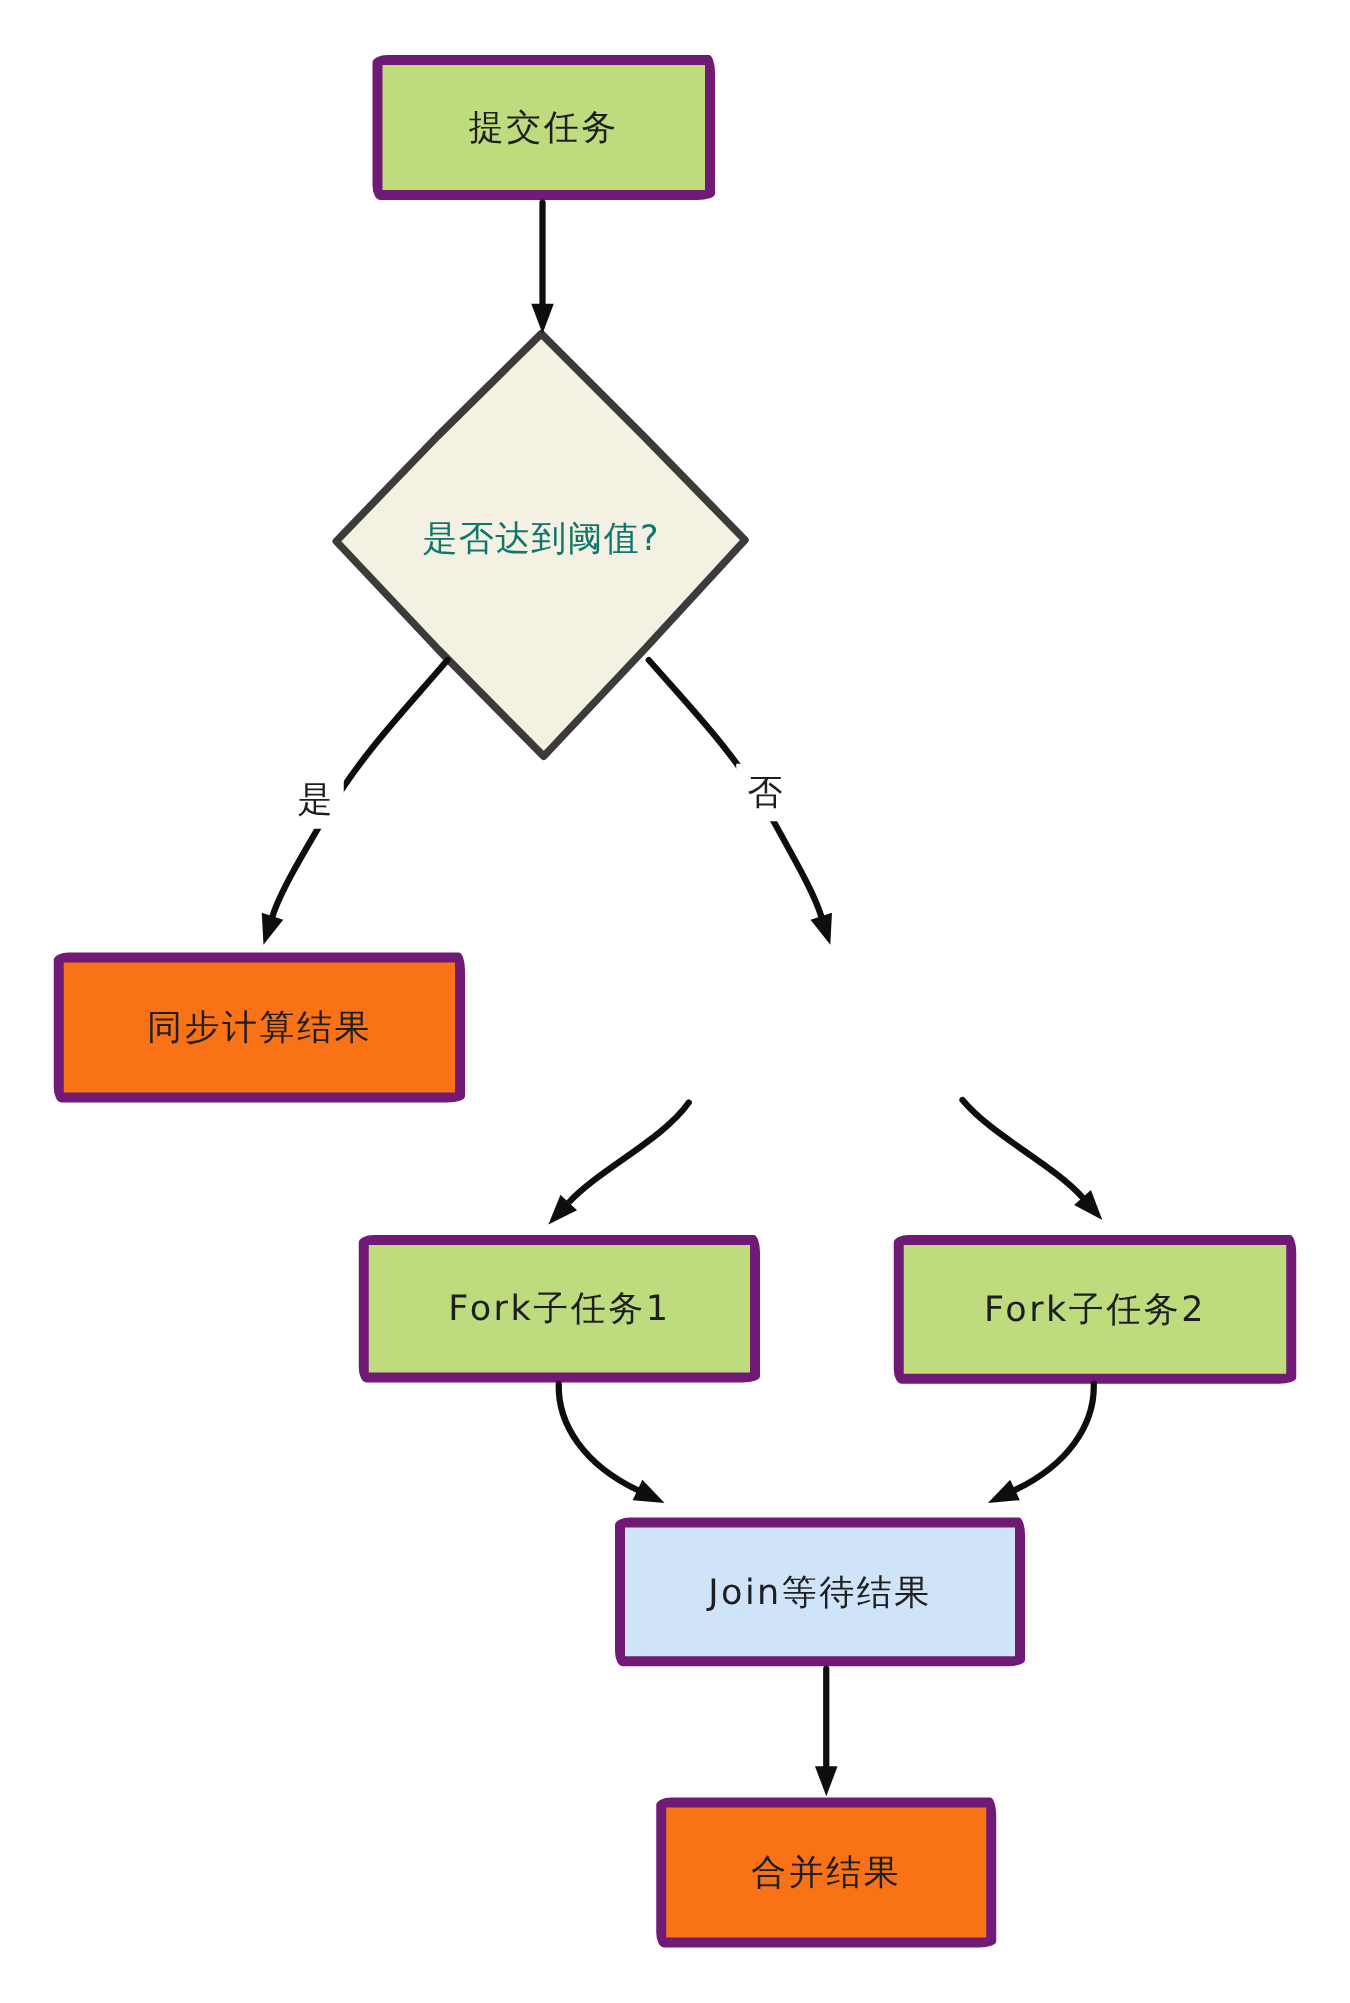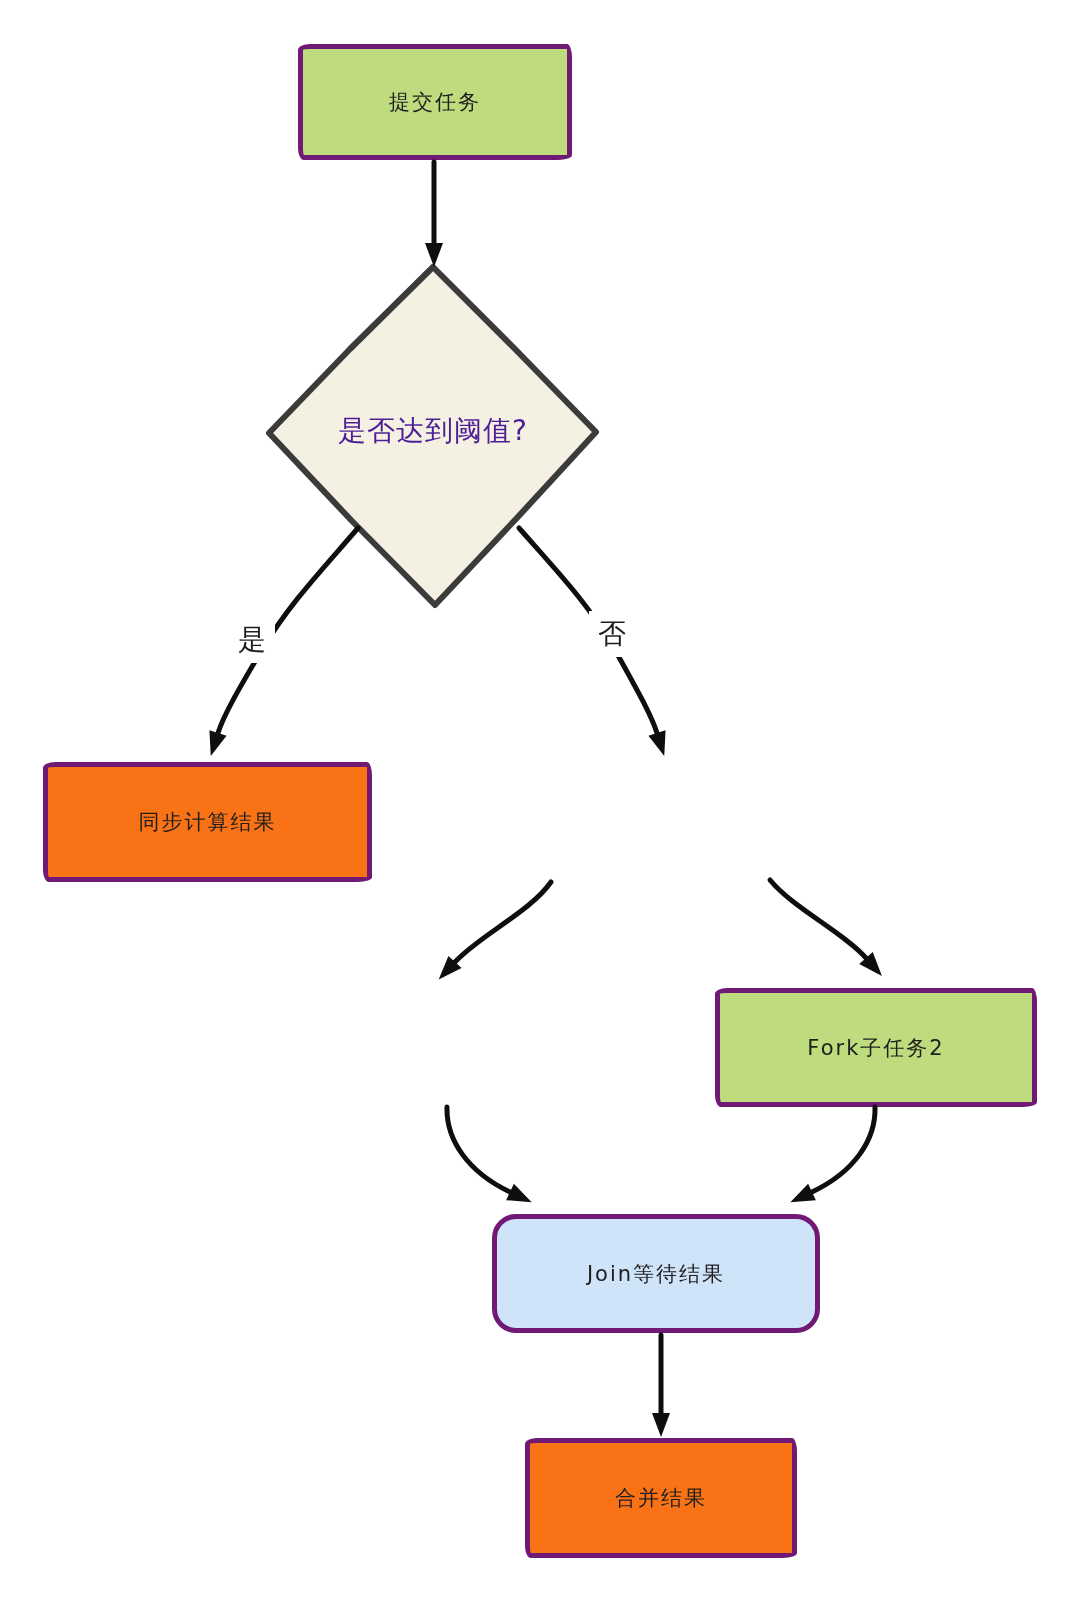--- a/index.html
+++ b/index.html
@@ -21,45 +21,45 @@
     width: 1080px;
     height: 1602px;
   }
   #shapes-layer { z-index: 1; }
   #arrows-layer { z-index: 3; pointer-events: none; }
 
   .node {
     position: absolute;
     z-index: 2;
     box-sizing: border-box;
-    border: 5px solid #701a75;
+    border: 8px solid #701a75;
     display: flex;
     align-items: center;
     justify-content: center;
     color: #1e1e1e;
-    font-size: 21px;
+    font-size: 28px;
     letter-spacing: 2px;
     
     border-radius: 12px 5px 14px 6px / 6px 14px 5px 12px;
   }
   .node.green  { background: #bedb7e; }
   .node.orange { background: #f97316; }
-  .node.blue   { background: #cfe4f8; border-radius: 24px; }
+  .node.blue   { background: #cfe4f8; }
 
   .diamond-label {
     position: absolute;
     z-index: 2;
     left: 283px;
     top: 408px;
     width: 300px;
     height: 46px;
     display: flex;
     align-items: center;
     justify-content: center;
-    color: #4c1d95;
+    color: #0f766e;
     font-size: 28px;
     letter-spacing: 1px;
   }
 
   .edge-label {
     position: absolute;
     z-index: 4;
     width: 46px;
     height: 46px;
     display: flex;
@@ -96,20 +96,23 @@
 
   <div class="diamond-label">
     <span>是否达到阈值?</span>
   </div>
 
   <div class="node orange" id="node-sync">
     <span>同步计算结果</span>
   </div>
 
 
+  <div class="node green" id="node-fork1">
+    <span>Fork子任务1</span>
+  </div>
 
   <div class="node green" id="node-fork2">
     <span>Fork子任务2</span>
   </div>
 
   <div class="node blue" id="node-join">
     <span>Join等待结果</span>
   </div>
 
   <div class="node orange" id="node-merge">

